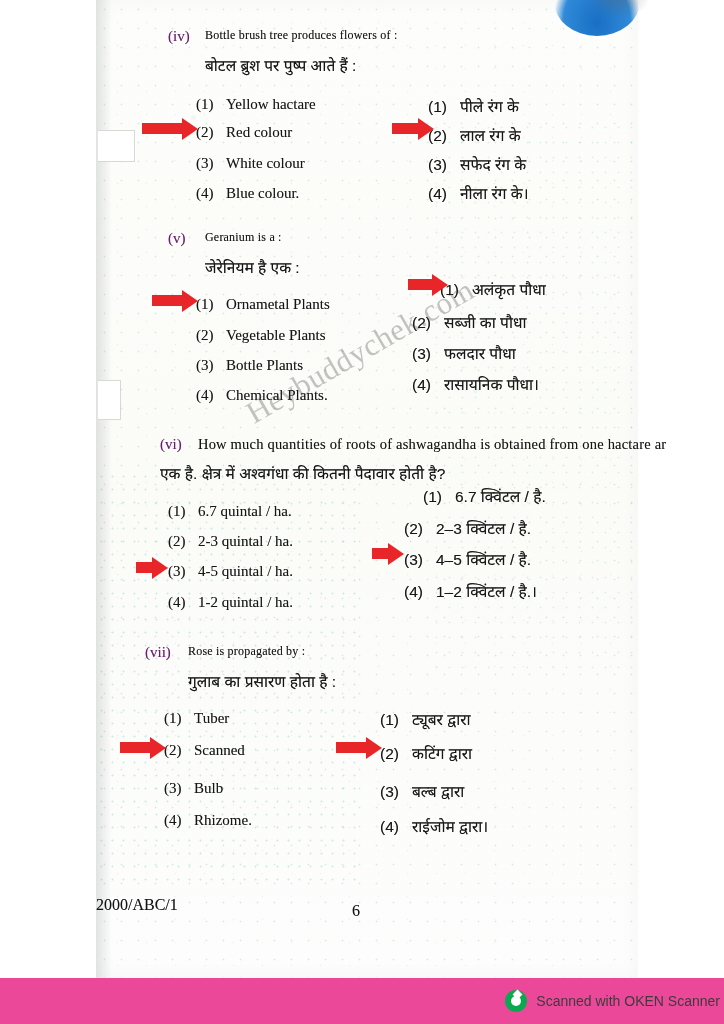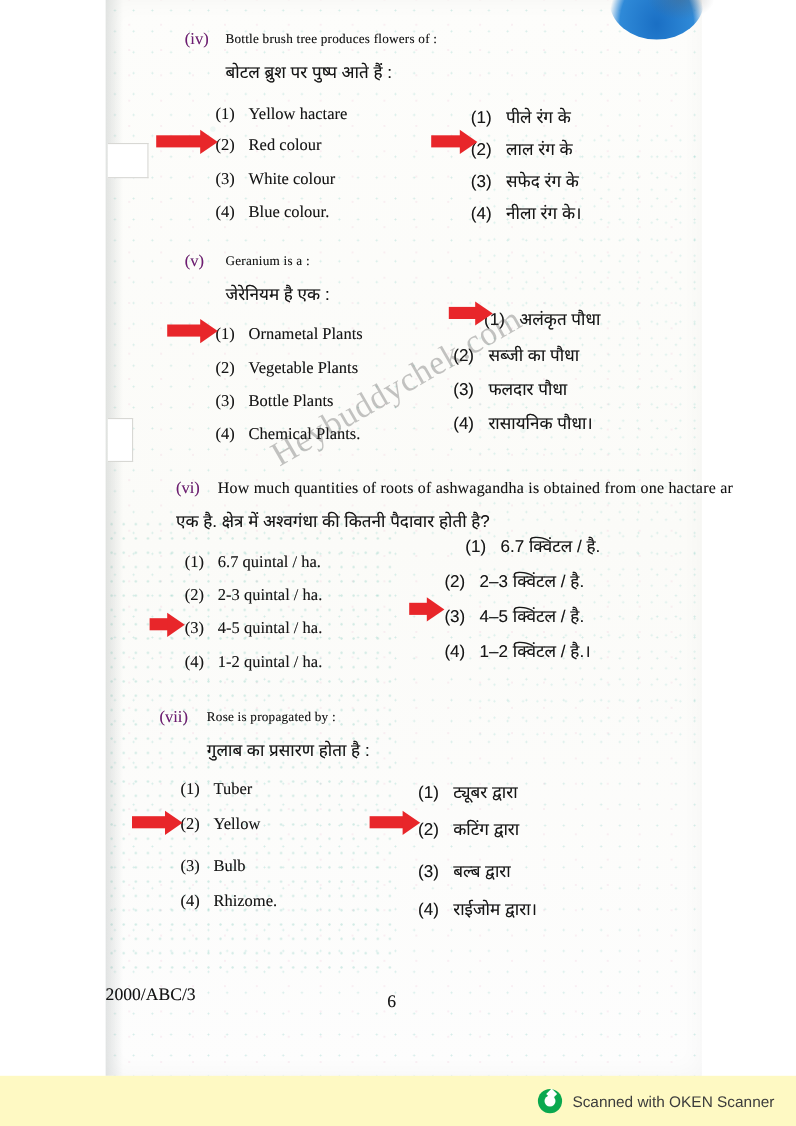--- a/index.html
+++ b/index.html
@@ -178,25 +178,25 @@
     color: #141414;
   }
 
   
   #scanner-bar {
     position: absolute;
     left: 0;
     bottom: 0;
     width: 724px;
     height: 46px;
-    background: #fef9c3;
+    background: #ec4899;
     display: flex;
     align-items: center;
     justify-content: flex-end;
-    padding-right: 20px;
+    padding-right: 4px;
     box-sizing: border-box;
   }
   #oken-logo {
     width: 22px;
     height: 22px;
     border-radius: 50%;
     background: #0aa84f;
     position: relative;
     margin-right: 9px;
     flex: 0 0 auto;
@@ -303,39 +303,39 @@
 <div class="arrow" style="left:372px; top:546px; width:32px;">
     <div class="shaft"></div>
     <div class="head"></div>
   </div>
 
 <div class="q-num" style="left:145px; top:644px;">(vii)</div>
 <div class="q-head" style="left:188px; top:644px;">Rose is propagated by :</div>
 <div class="q-hindi" style="left:188px; top:670px;">गुलाब का प्रसारण होता है :</div>
 
 <div class="opt" style="left:164px; top:710px;"><span class="opt-lbl">(1)</span><span>Tuber</span></div>
-<div class="opt" style="left:164px; top:742px;"><span class="opt-lbl">(2)</span><span>Yellow</span></div>
+<div class="opt" style="left:164px; top:742px;"><span class="opt-lbl">(2)</span><span>Scanned</span></div>
 <div class="opt" style="left:164px; top:780px;"><span class="opt-lbl">(3)</span><span>Bulb</span></div>
 <div class="opt" style="left:164px; top:812px;"><span class="opt-lbl">(4)</span><span>Rhizome.</span></div>
 
 <div class="opt-hi" style="left:380px; top:708px;"><span class="opt-lbl-hi">(1)</span><span>ट्यूबर द्वारा</span></div>
 <div class="opt-hi" style="left:380px; top:742px;"><span class="opt-lbl-hi">(2)</span><span>कटिंग द्वारा</span></div>
 <div class="opt-hi" style="left:380px; top:780px;"><span class="opt-lbl-hi">(3)</span><span>बल्ब द्वारा</span></div>
 <div class="opt-hi" style="left:380px; top:815px;"><span class="opt-lbl-hi">(4)</span><span>राईजोम द्वारा।</span></div>
 
 <div class="arrow" style="left:120px; top:740px; width:46px;">
     <div class="shaft"></div>
     <div class="head"></div>
   </div>
 <div class="arrow" style="left:336px; top:740px; width:46px;">
     <div class="shaft"></div>
     <div class="head"></div>
   </div>
 
 <div id="watermark">Heybuddychek.com</div>
 
-<div id="footer-code">2000/ABC/3</div>
+<div id="footer-code">2000/ABC/1</div>
 <div id="page-number">6</div>
 
 <div id="scanner-bar">
   <div id="oken-logo"></div>
   <div id="scanner-text">Scanned with OKEN Scanner</div>
 </div>
 
 </body></html>

